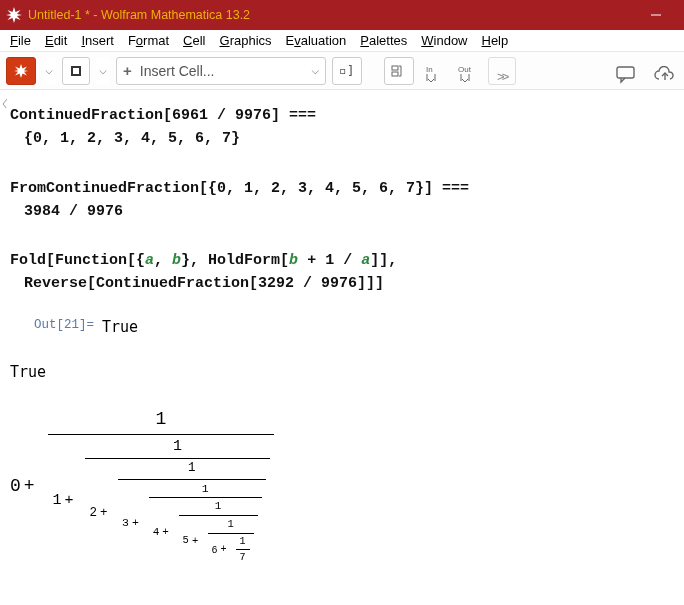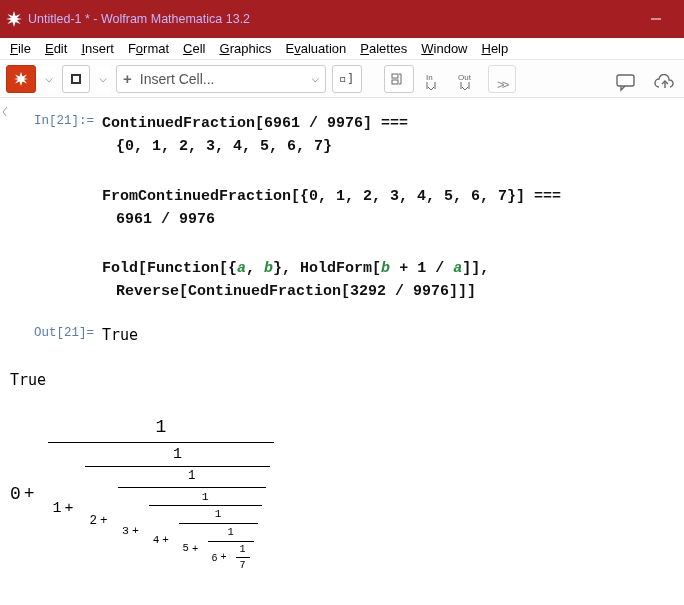--- a/index.html
+++ b/index.html
@@ -7,22 +7,22 @@
     font-family: "Segoe UI", Arial, sans-serif;
     font-size: 13px;
     background: #fff;
     width: 684px;
     height: 605px;
     overflow: hidden;
     color: #000;
   }
   .titlebar {
     background: #a51e22;
-    color: #c4b5fd;
-    height: 38px;
+    color: #eab308;
+    height: 30px;
     display: flex;
     align-items: center;
     padding: 0 6px;
   }
   .titlebar .spiky {
     width: 16px; height: 16px;
     display:inline-flex;align-items:center;justify-content:center;
     margin-right: 6px;
   }
   .titlebar .title { font-size: 12.5px; flex: 0 0 auto; }
@@ -218,29 +218,28 @@
     </span>
   </div>
 </div>
 
 <div class="notebook">
   <svg class="leftgutter" width="6" height="12">
       <polyline points="5,1 1,6 5,11" fill="none" stroke="#999"></polyline>
     </svg>
 
   <div class="cell">
-    <div class="label">In[21]:=</div>
     <div class="content code">
       <div class="block">
         <div>ContinuedFraction[6961 / 9976] ===</div>
         <div class="indent">{0, 1, 2, 3, 4, 5, 6, 7}</div>
       </div>
       <div class="block">
         <div>FromContinuedFraction[{0, 1, 2, 3, 4, 5, 6, 7}] ===</div>
-        <div class="indent">6961 / 9976</div>
+        <div class="indent">3984 / 9976</div>
       </div>
       <div class="block" style="margin-bottom:14px;">
         <div>
           <span>Fold[Function[{</span><span class="arg-i">a</span><span>, </span><span class="arg-i">b</span><span>}, HoldForm[</span><span class="arg-i">b</span><span> + 1 / </span><span class="arg-i">a</span><span>]],</span>
         </div>
         <div class="indent">Reverse[ContinuedFraction[3292 / 9976]]]</div>
       </div>
     </div>
   </div>
 

